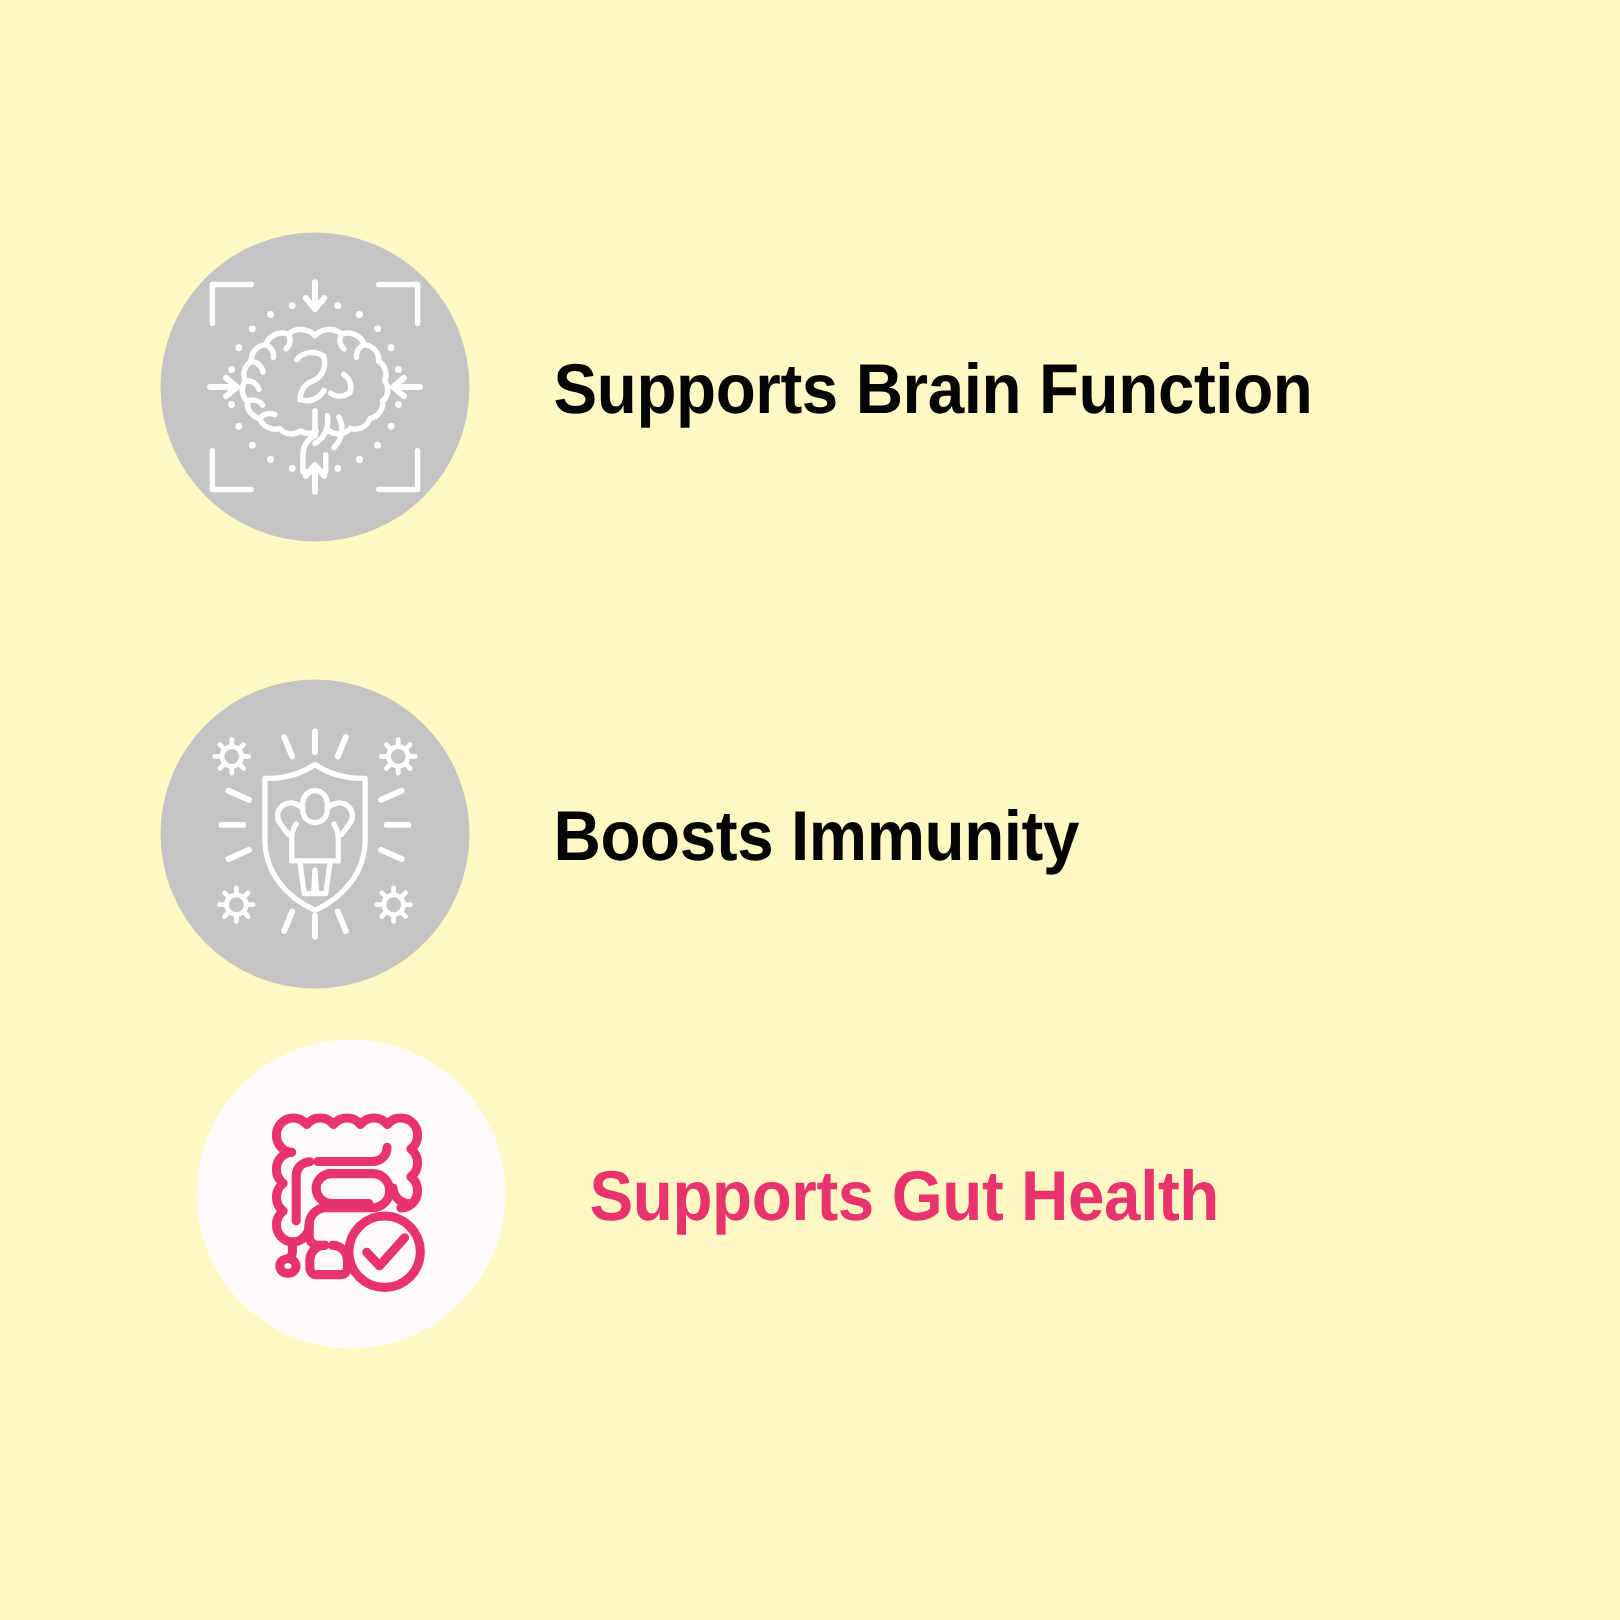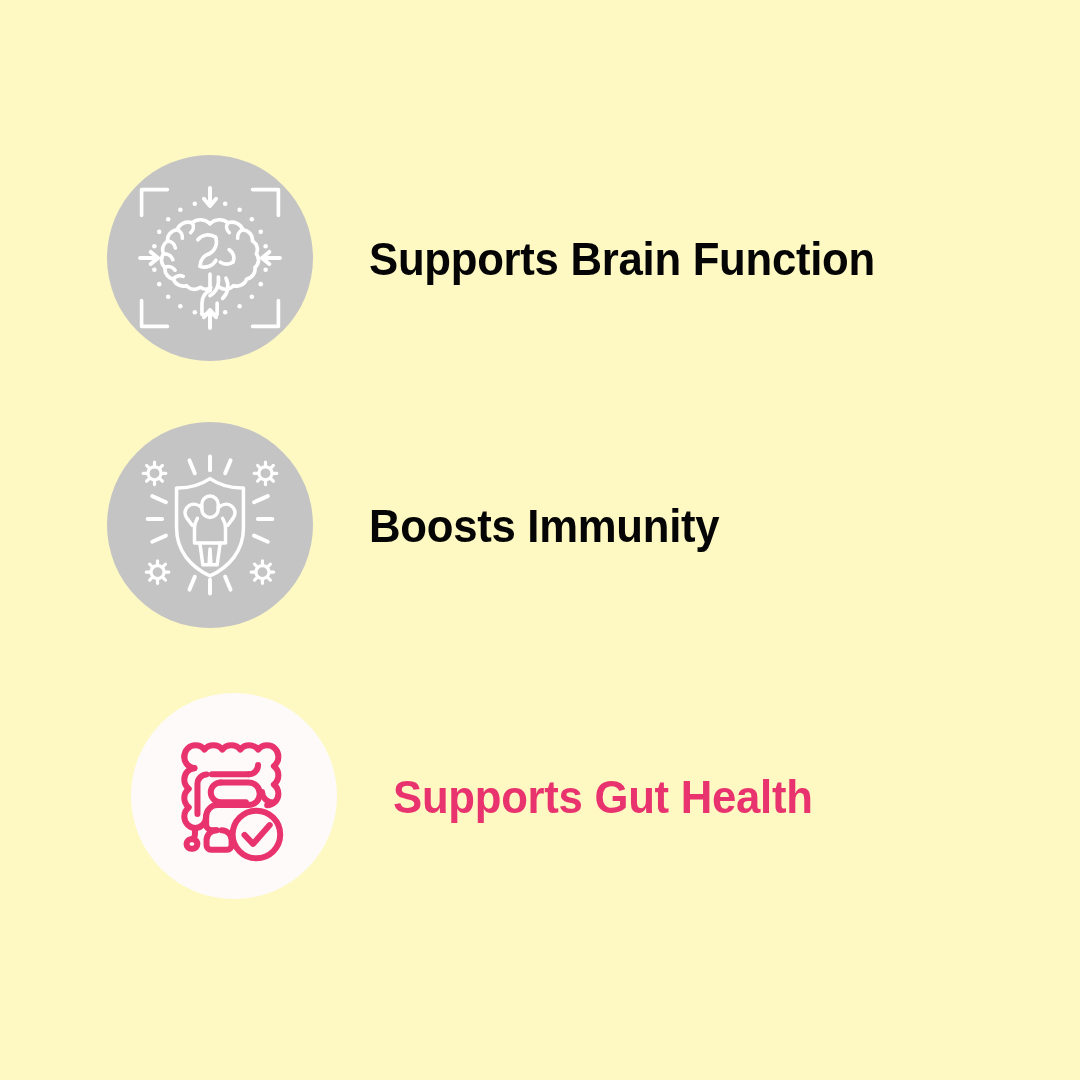--- a/index.html
+++ b/index.html
@@ -20,21 +20,21 @@
   }
   .feature-row {
     position: absolute;
     left: 0;
     width: 1080px;
     height: 206px;
     display: flex;
     align-items: center;
   }
   #row-0 { top: 155px; }
-  #row-1 { top: 422px; }
+  #row-1 { top: 453px; }
   #row-2 { top: 693px; margin-left: 24px; }
 
   .icon-badge {
     position: absolute;
     left: 107px;
     top: 0;
     width: 206px;
     height: 206px;
     border-radius: 50%;
     display: flex;

